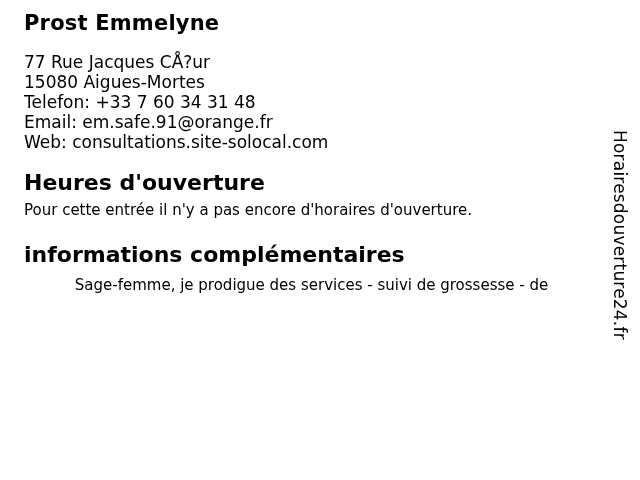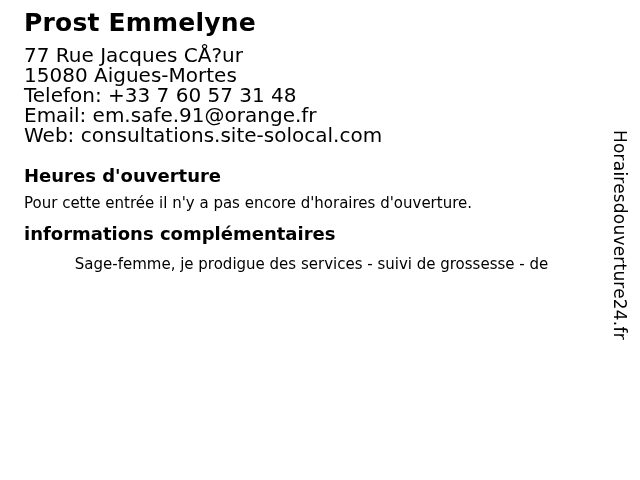--- a/index.html
+++ b/index.html
@@ -16,44 +16,44 @@
     font-family: "DejaVu Sans", "Liberation Sans", sans-serif;
   }
   .content {
     position: absolute;
     left: 24px;
     top: 0;
     padding-top: 12px;
     width: 575px;
   }
   .business-name {
-    font-size: 25px;
+    font-size: 21px;
     line-height: 22px;
     font-weight: bold;
-    margin: 0 0 11px 0;
+    margin: 0 0 18px 0;
     letter-spacing: 0.2px;
   }
   .contact-block {
-    font-size: 20px;
+    font-size: 17px;
     line-height: 20px;
   }
   .contact-line {
     white-space: pre;
   }
   .section-heading {
-    font-size: 18px;
+    font-size: 22px;
     line-height: 20px;
     font-weight: bold;
     margin: 0;
   }
   .section-heading.hours {
     margin-top: 21px;
   }
   .section-heading.info {
-    margin-top: 11px;
+    margin-top: 25px;
   }
   .section-text {
     font-size: 15px;
     line-height: 20px;
     margin-top: 7px;
   }
   .section-text.info-text {
     margin-top: 10px;
     line-height: 21px;
   }
@@ -75,21 +75,21 @@
 </head>
 <body>
 
 <div class="content">
 
   <h1 class="business-name">Prost Emmelyne</h1>
 
   <div class="contact-block">
     <div class="contact-line">77 Rue Jacques CÅ?ur</div>
     <div class="contact-line">15080 Aigues-Mortes</div>
-    <div class="contact-line">Telefon: +33 7 60 57 31 48</div>
+    <div class="contact-line">Telefon: +33 7 60 34 31 48</div>
     <div class="contact-line">Email: em.safe.91@orange.fr</div>
     <div class="contact-line">Web: consultations.site-solocal.com</div>
   </div>
 
   <h2 class="section-heading hours">Heures d'ouverture</h2>
   <div class="section-text">Pour cette entrée il n'y a pas encore d'horaires d'ouverture.</div>
 
   <h2 class="section-heading info">informations complémentaires</h2>
   <div class="section-text info-text">
     <div class="text-line">Sage-femme, je prodigue des services - suivi de grossesse - de</div>

